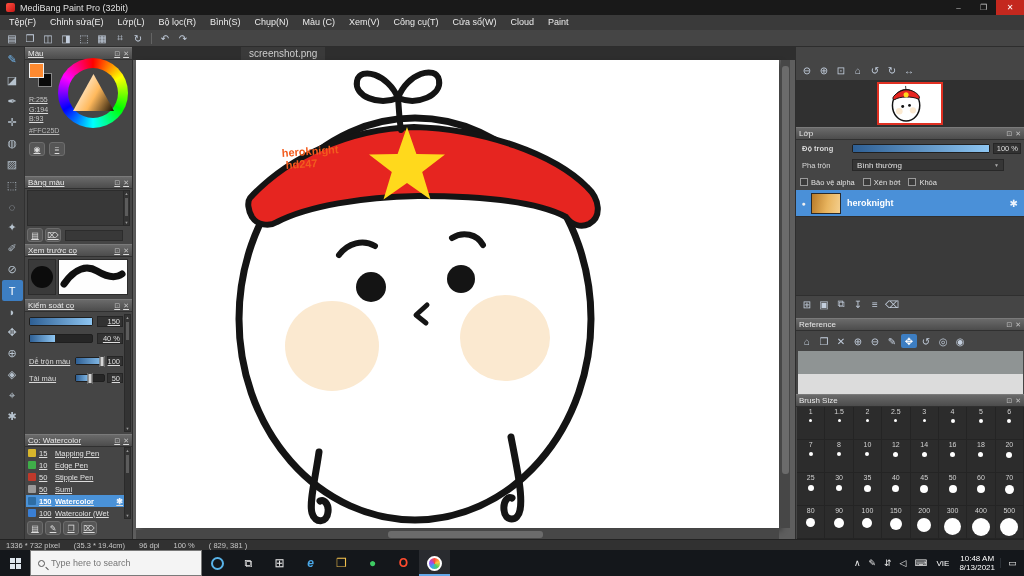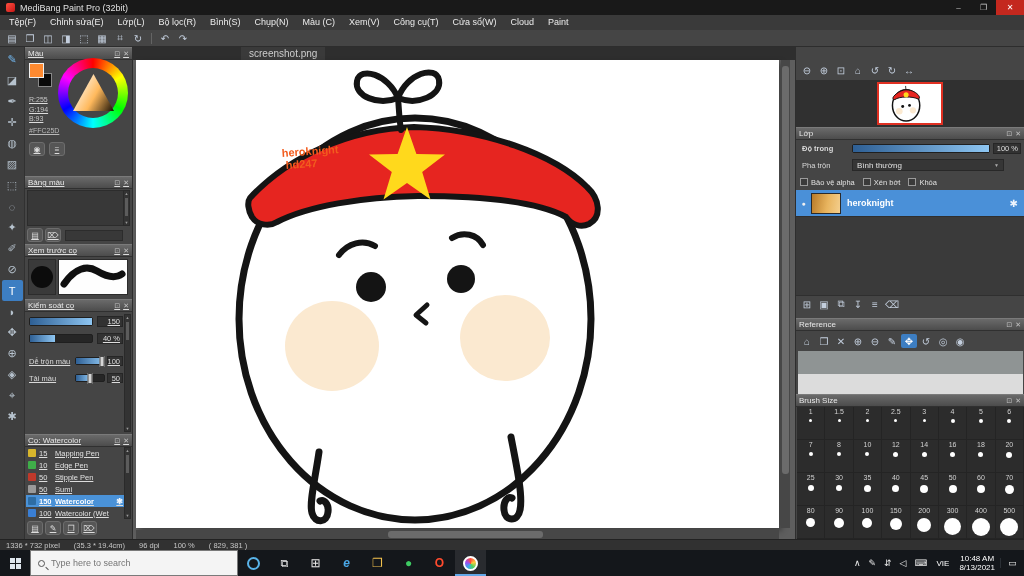--- a/index.html
+++ b/index.html
@@ -136,21 +136,21 @@
 
 
 #statusbar{left:0;top:539px;width:100%;height:11px;background:#313131;border-top:1px solid #222;display:flex;align-items:flex-end;padding-left:6px;gap:14px;}
 .st-seg{font-size:7.5px;color:#c6c6c6;white-space:nowrap;}
 
 
 #taskbar{left:0;top:550px;width:100%;height:26px;background:#14171b;display:flex;align-items:stretch;}
 #start-btn{width:30px;display:flex;align-items:center;justify-content:center;}
 #win-logo{width:11px;height:11px;display:grid;grid-template-columns:1fr 1fr;grid-template-rows:1fr 1fr;gap:1px;}
 #win-logo span{background:#dfe7ee;}
-#search-box{width:208px;background:#f4f4f4;border:1px solid #7a7a7a;display:flex;align-items:center;gap:6px;padding-left:7px;}
+#search-box{width:172px;background:#f4f4f4;border:1px solid #7a7a7a;display:flex;align-items:center;gap:6px;padding-left:7px;}
 #search-mag{width:7px;height:7px;border:1.2px solid #555;border-radius:50%;position:relative;flex:none;}
 #search-mag::after{content:"";position:absolute;width:4px;height:1.2px;background:#555;left:6px;top:7px;transform:rotate(45deg);}
 #search-input{border:none;background:transparent;outline:none;font-size:9px;color:#5a5a5a;width:150px;font-family:"Liberation Sans",sans-serif;}
 .tb-item{width:31px;display:flex;align-items:center;justify-content:center;font-size:12px;position:relative;}
 .tb-item.active{background:rgba(255,255,255,.09);box-shadow:inset 0 -2px 0 #63a8e8;}
 #cortana-ico{width:13px;height:13px;border-radius:50%;border:2px solid #59b3e8;}
 #taskview-ico{font-size:11px;color:#e8e8e8;}
 .pin-glyph{font-size:12px;}
 .medibang-ico{width:15px;height:15px;border-radius:50%;background:conic-gradient(#ff4b3c,#ffc83c,#4bd25f,#3ba5f0,#a04bf0,#ff4b3c);border:2px solid #fff;}
 #tray{margin-left:auto;display:flex;align-items:center;}

